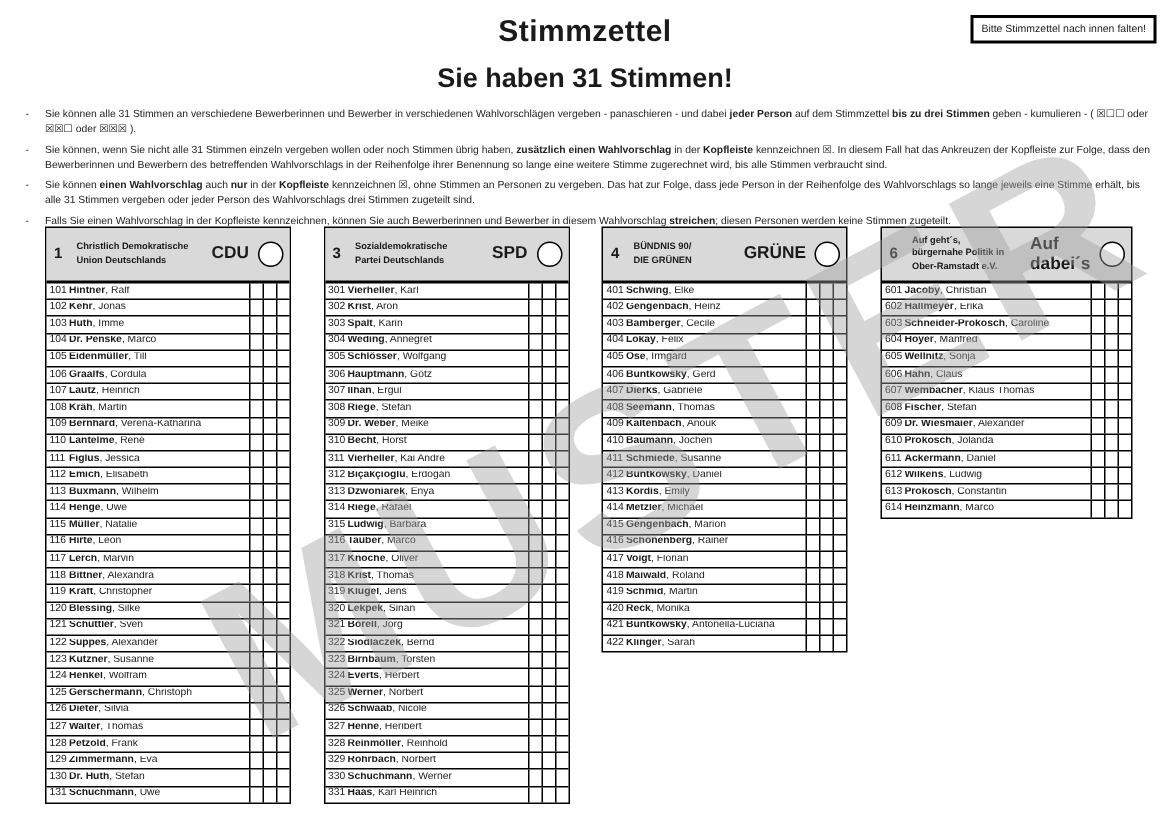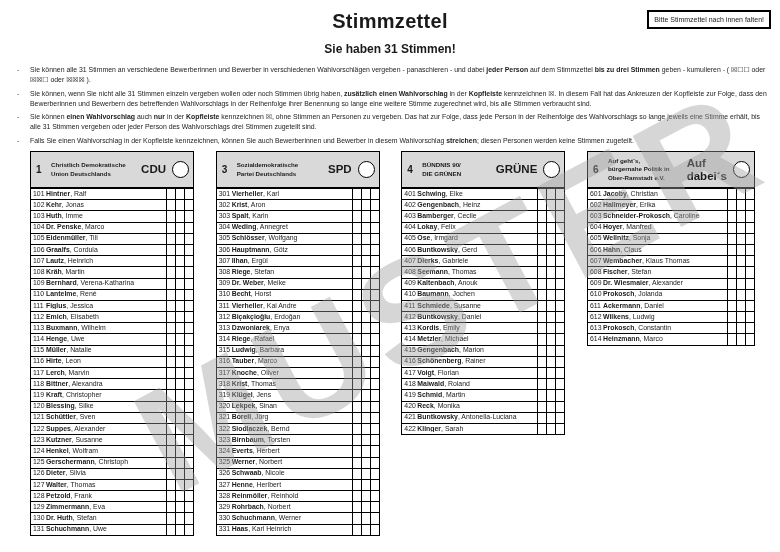--- a/index.html
+++ b/index.html
@@ -6,21 +6,21 @@
   html,body { background:#e8e8e8; }
   .page {
     position:relative; width:780px; height:552px; background:#ffffff;
     font-family:"Liberation Sans", sans-serif; color:#1a1a1a; overflow:hidden;
     margin:0 auto;
   }
   
   .top { text-align:center; padding-top:10px; }
   .title { font-size:20px; font-weight:bold; letter-spacing:0.3px; }
   .subtitle { font-size:14.5px; font-weight:bold; margin-top:7px; }
-  .votes-line { font-size:12px; font-weight:bold; margin-top:9px; }
+  .votes-line { font-size:18px; font-weight:bold; margin-top:9px; }
   .fold-note {
     position:absolute; top:10px; right:9px; border:2px solid #000;
     font-size:7px; padding:4px 5px; background:#fff; white-space:nowrap;
   }
   
   .instructions { margin:9px 13px 0 17px; font-size:6.9px; line-height:1.45; color:#222; }
   .bullet { display:flex; margin-bottom:3.5px; }
   .bullet .dash { width:13px; flex-shrink:0; }
   .bullet .b { font-weight:bold; }
   

